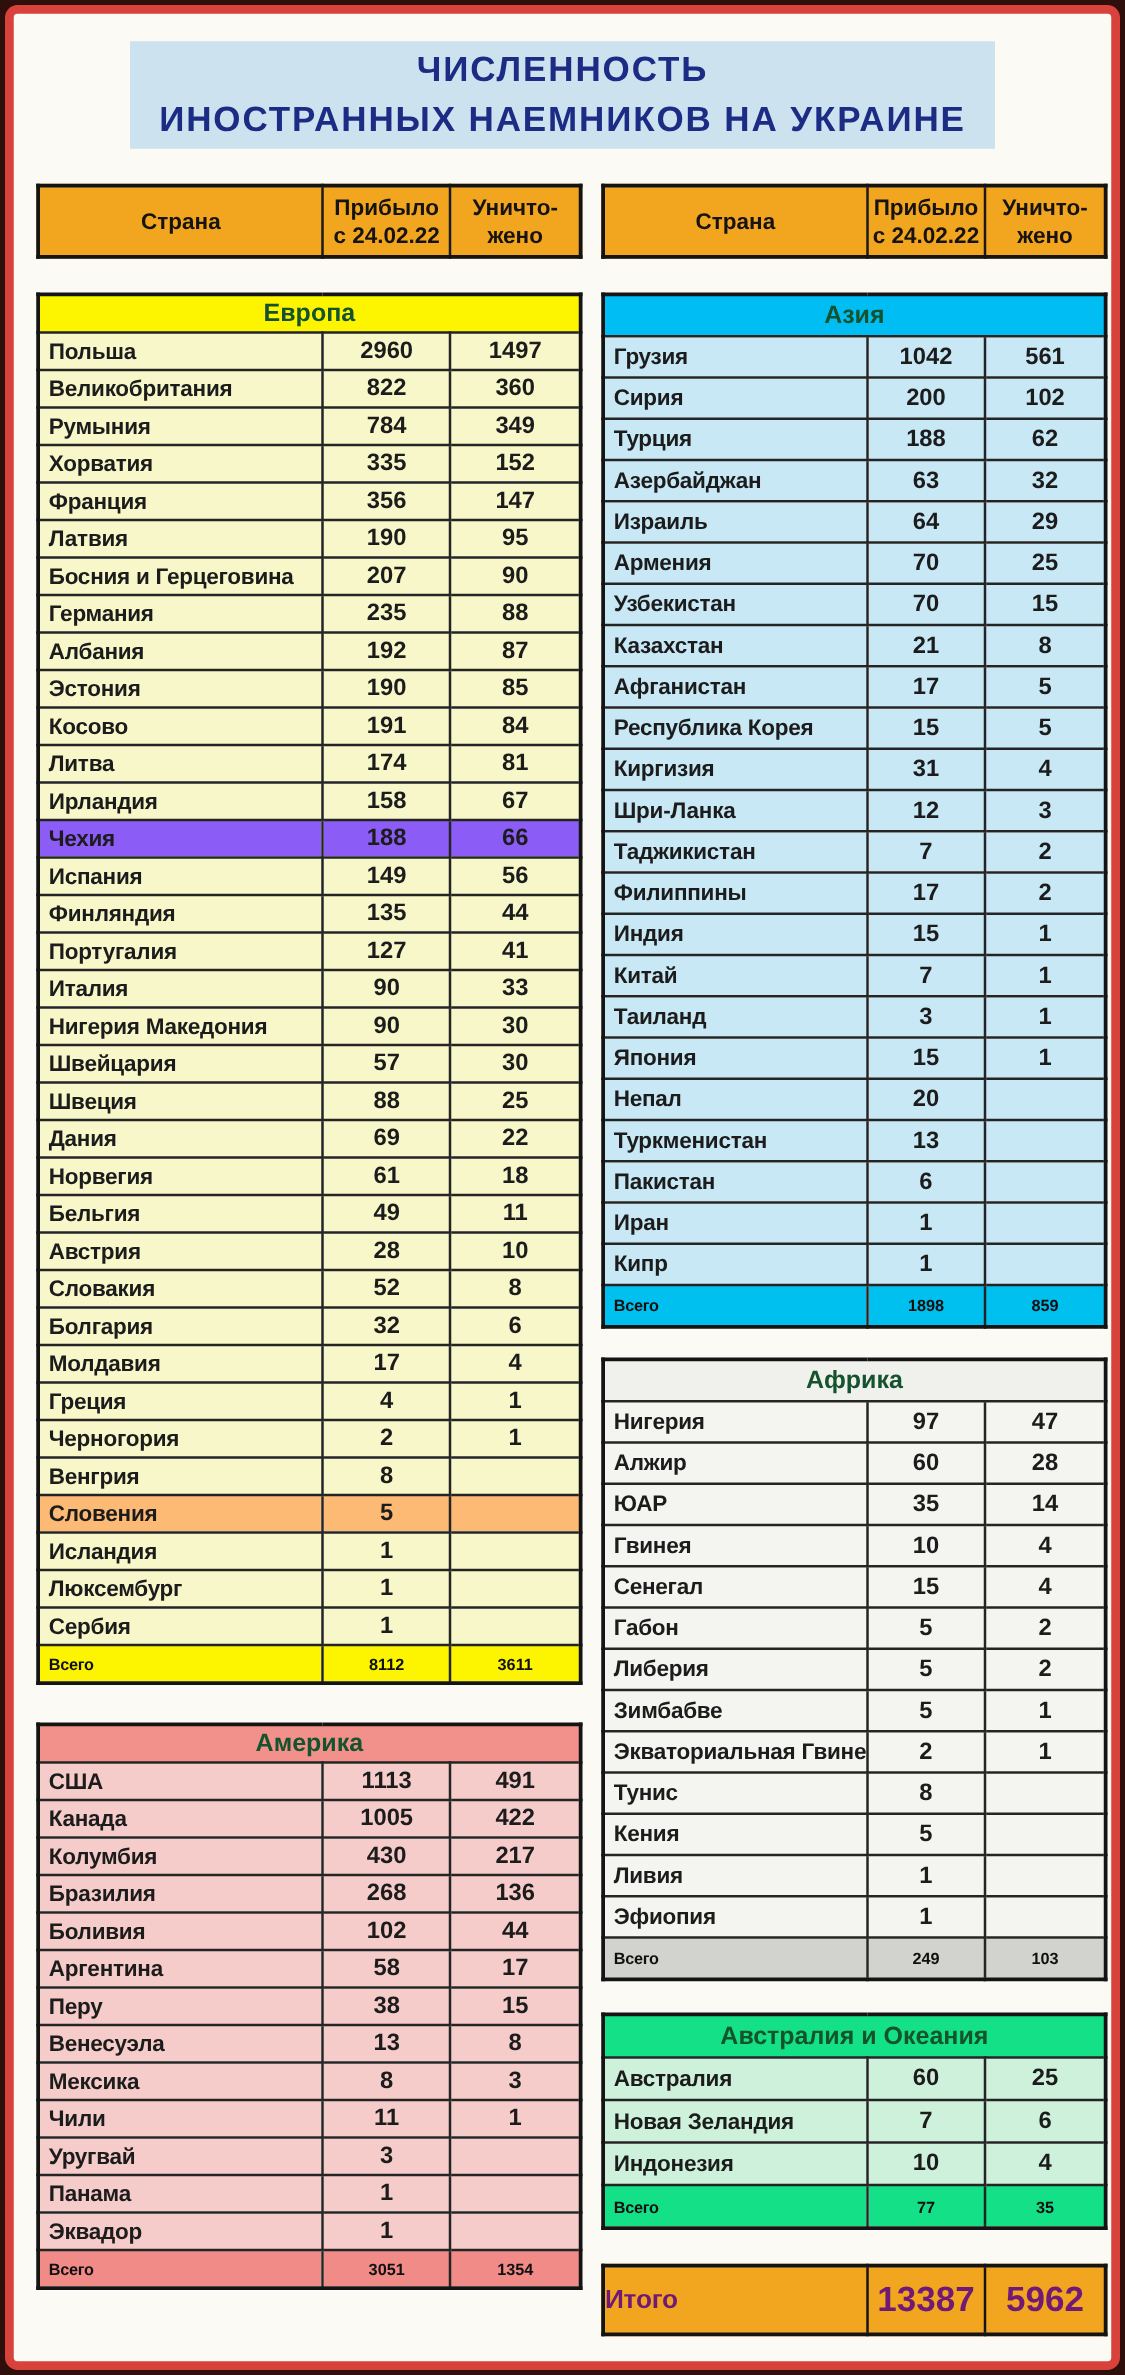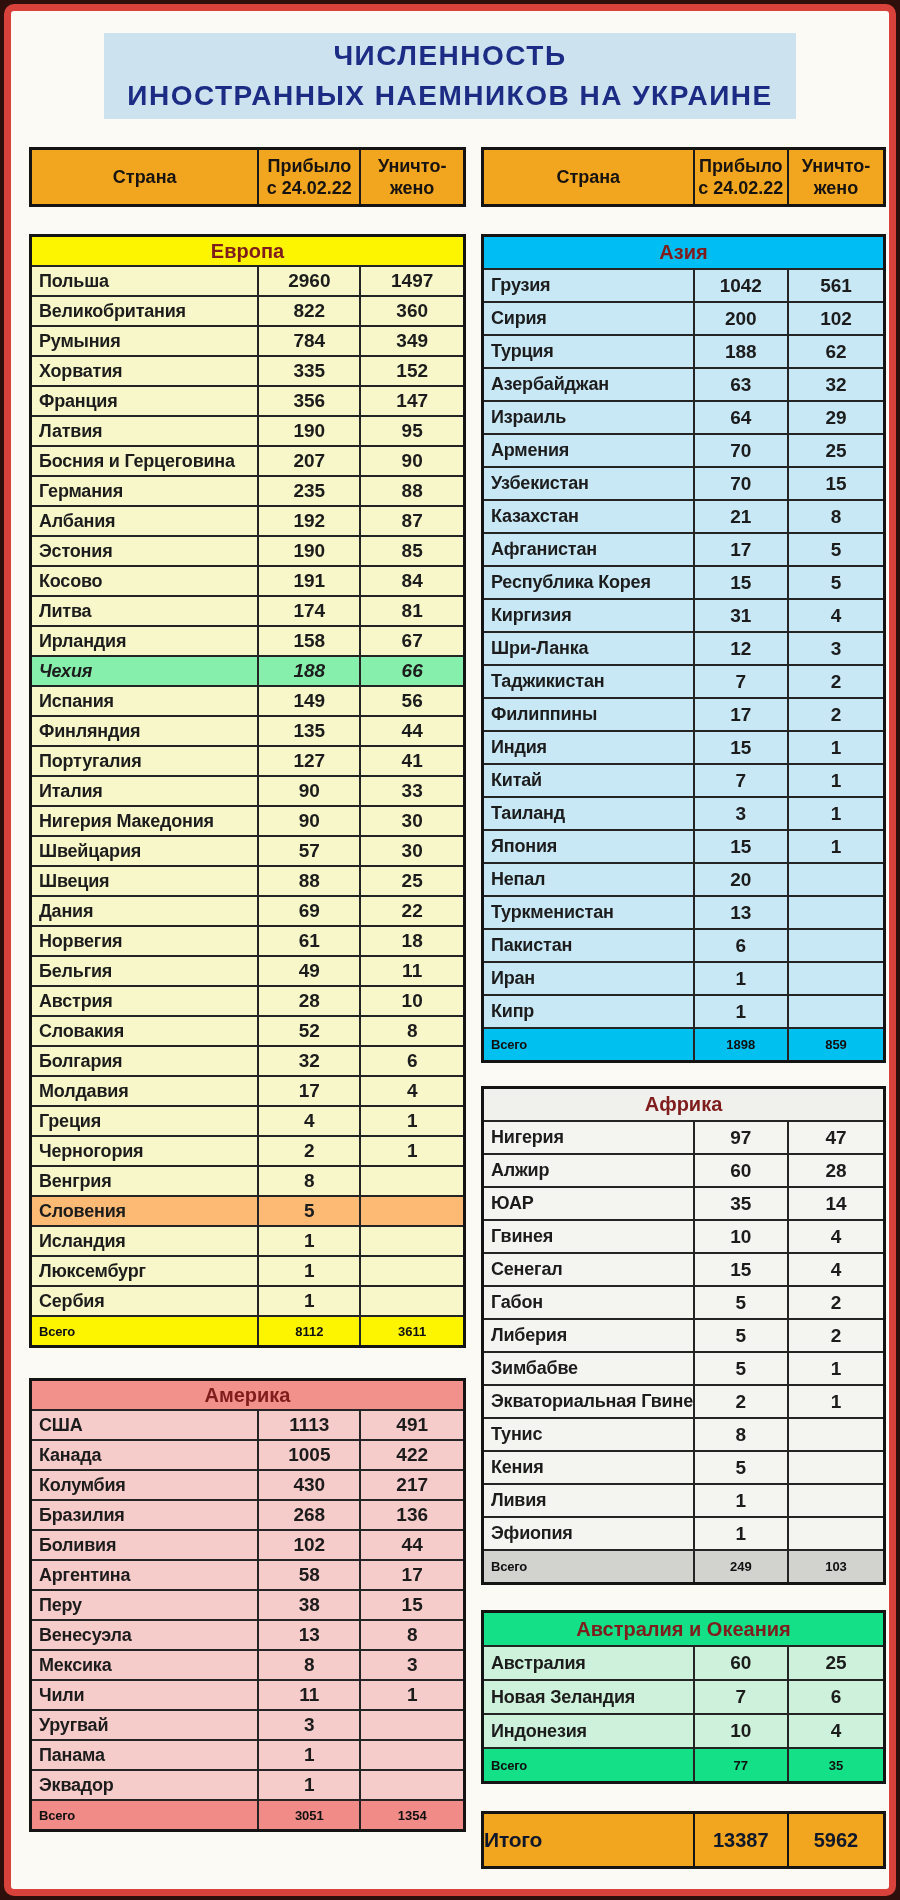--- a/index.html
+++ b/index.html
@@ -41,46 +41,46 @@
                 background: var(--table-header-bg, #F2A61F); }
   .head-table td {
     border:2px solid #1a1a1a; height:54px; text-align:center;
     font-weight:bold; font-size:18px; line-height:1.25; color:#161310;
     padding:0;
   }
 
   .section-table { border:3px solid #141414; }
   .section-table th {
     border:2px solid #242424; height:var(--rh,28px);
-    font-size:20px; font-weight:bold; color:#7f1d1d; padding:0;
+    font-size:20px; font-weight:bold; color:#14532d; padding:0;
   }
   .section-table td {
     border:2px solid #242424; height:var(--rh,28px);
     font-size:18px; font-weight:bold; color:#1c1c1c; padding:0;
     white-space:nowrap; overflow:hidden;
   }
   td.c-name { text-align:left; padding-left:7px; letter-spacing:-0.2px; }
   td.c-num  { text-align:center; font-size:19px; }
   tr.total-row td { font-size:13px; color:#101010; }
 
   .st-europe, .st-america { --rh:28px; }
   .st-asia, .st-africa    { --rh:31px; }
   .st-australia           { --rh:32px; }
   .st-europe    { margin-bottom:30px; }
   .st-asia      { margin-bottom:23px; }
   .st-africa    { margin-bottom:25px; }
   .st-australia { margin-bottom:27px; }
 
   .grand-table { border:3px solid #141414; background: var(--table-header-bg, #F2A61F); }
   .grand-table td {
-    border:2px solid #141414; height:52px; font-weight:bold; color:#0f172a;
+    border:2px solid #141414; height:52px; font-weight:bold; color:#701a75;
     padding:0;
   }
   .grand-table td.c-name { font-size:21px; }
-  .grand-table td.c-num  { font-size:20px; }
+  .grand-table td.c-num  { font-size:28px; }
 </style>
 </head>
 <body>
 
 <div class="frame">
 
   <div class="title-panel">
     <div class="title-line">ЧИСЛЕННОСТЬ</div>
     <div class="title-line">ИНОСТРАННЫХ НАЕМНИКОВ НА УКРАИНЕ</div>
   </div>
@@ -171,21 +171,21 @@
               <tr style="background: rgb(247, 247, 201);">
                 <td class="c-name">Литва</td>
                 <td class="c-num">174</td>
                 <td class="c-num">81</td>
               </tr>
               <tr style="background: rgb(247, 247, 201);">
                 <td class="c-name">Ирландия</td>
                 <td class="c-num">158</td>
                 <td class="c-num">67</td>
               </tr>
-              <tr style="background: #86efac; font-style: italic;">
+              <tr style="background: #8b5cf6;">
                 <td class="c-name">Чехия</td>
                 <td class="c-num">188</td>
                 <td class="c-num">66</td>
               </tr>
               <tr style="background: rgb(247, 247, 201);">
                 <td class="c-name">Испания</td>
                 <td class="c-num">149</td>
                 <td class="c-num">56</td>
               </tr>
               <tr style="background: rgb(247, 247, 201); margin-left: 48px;">

